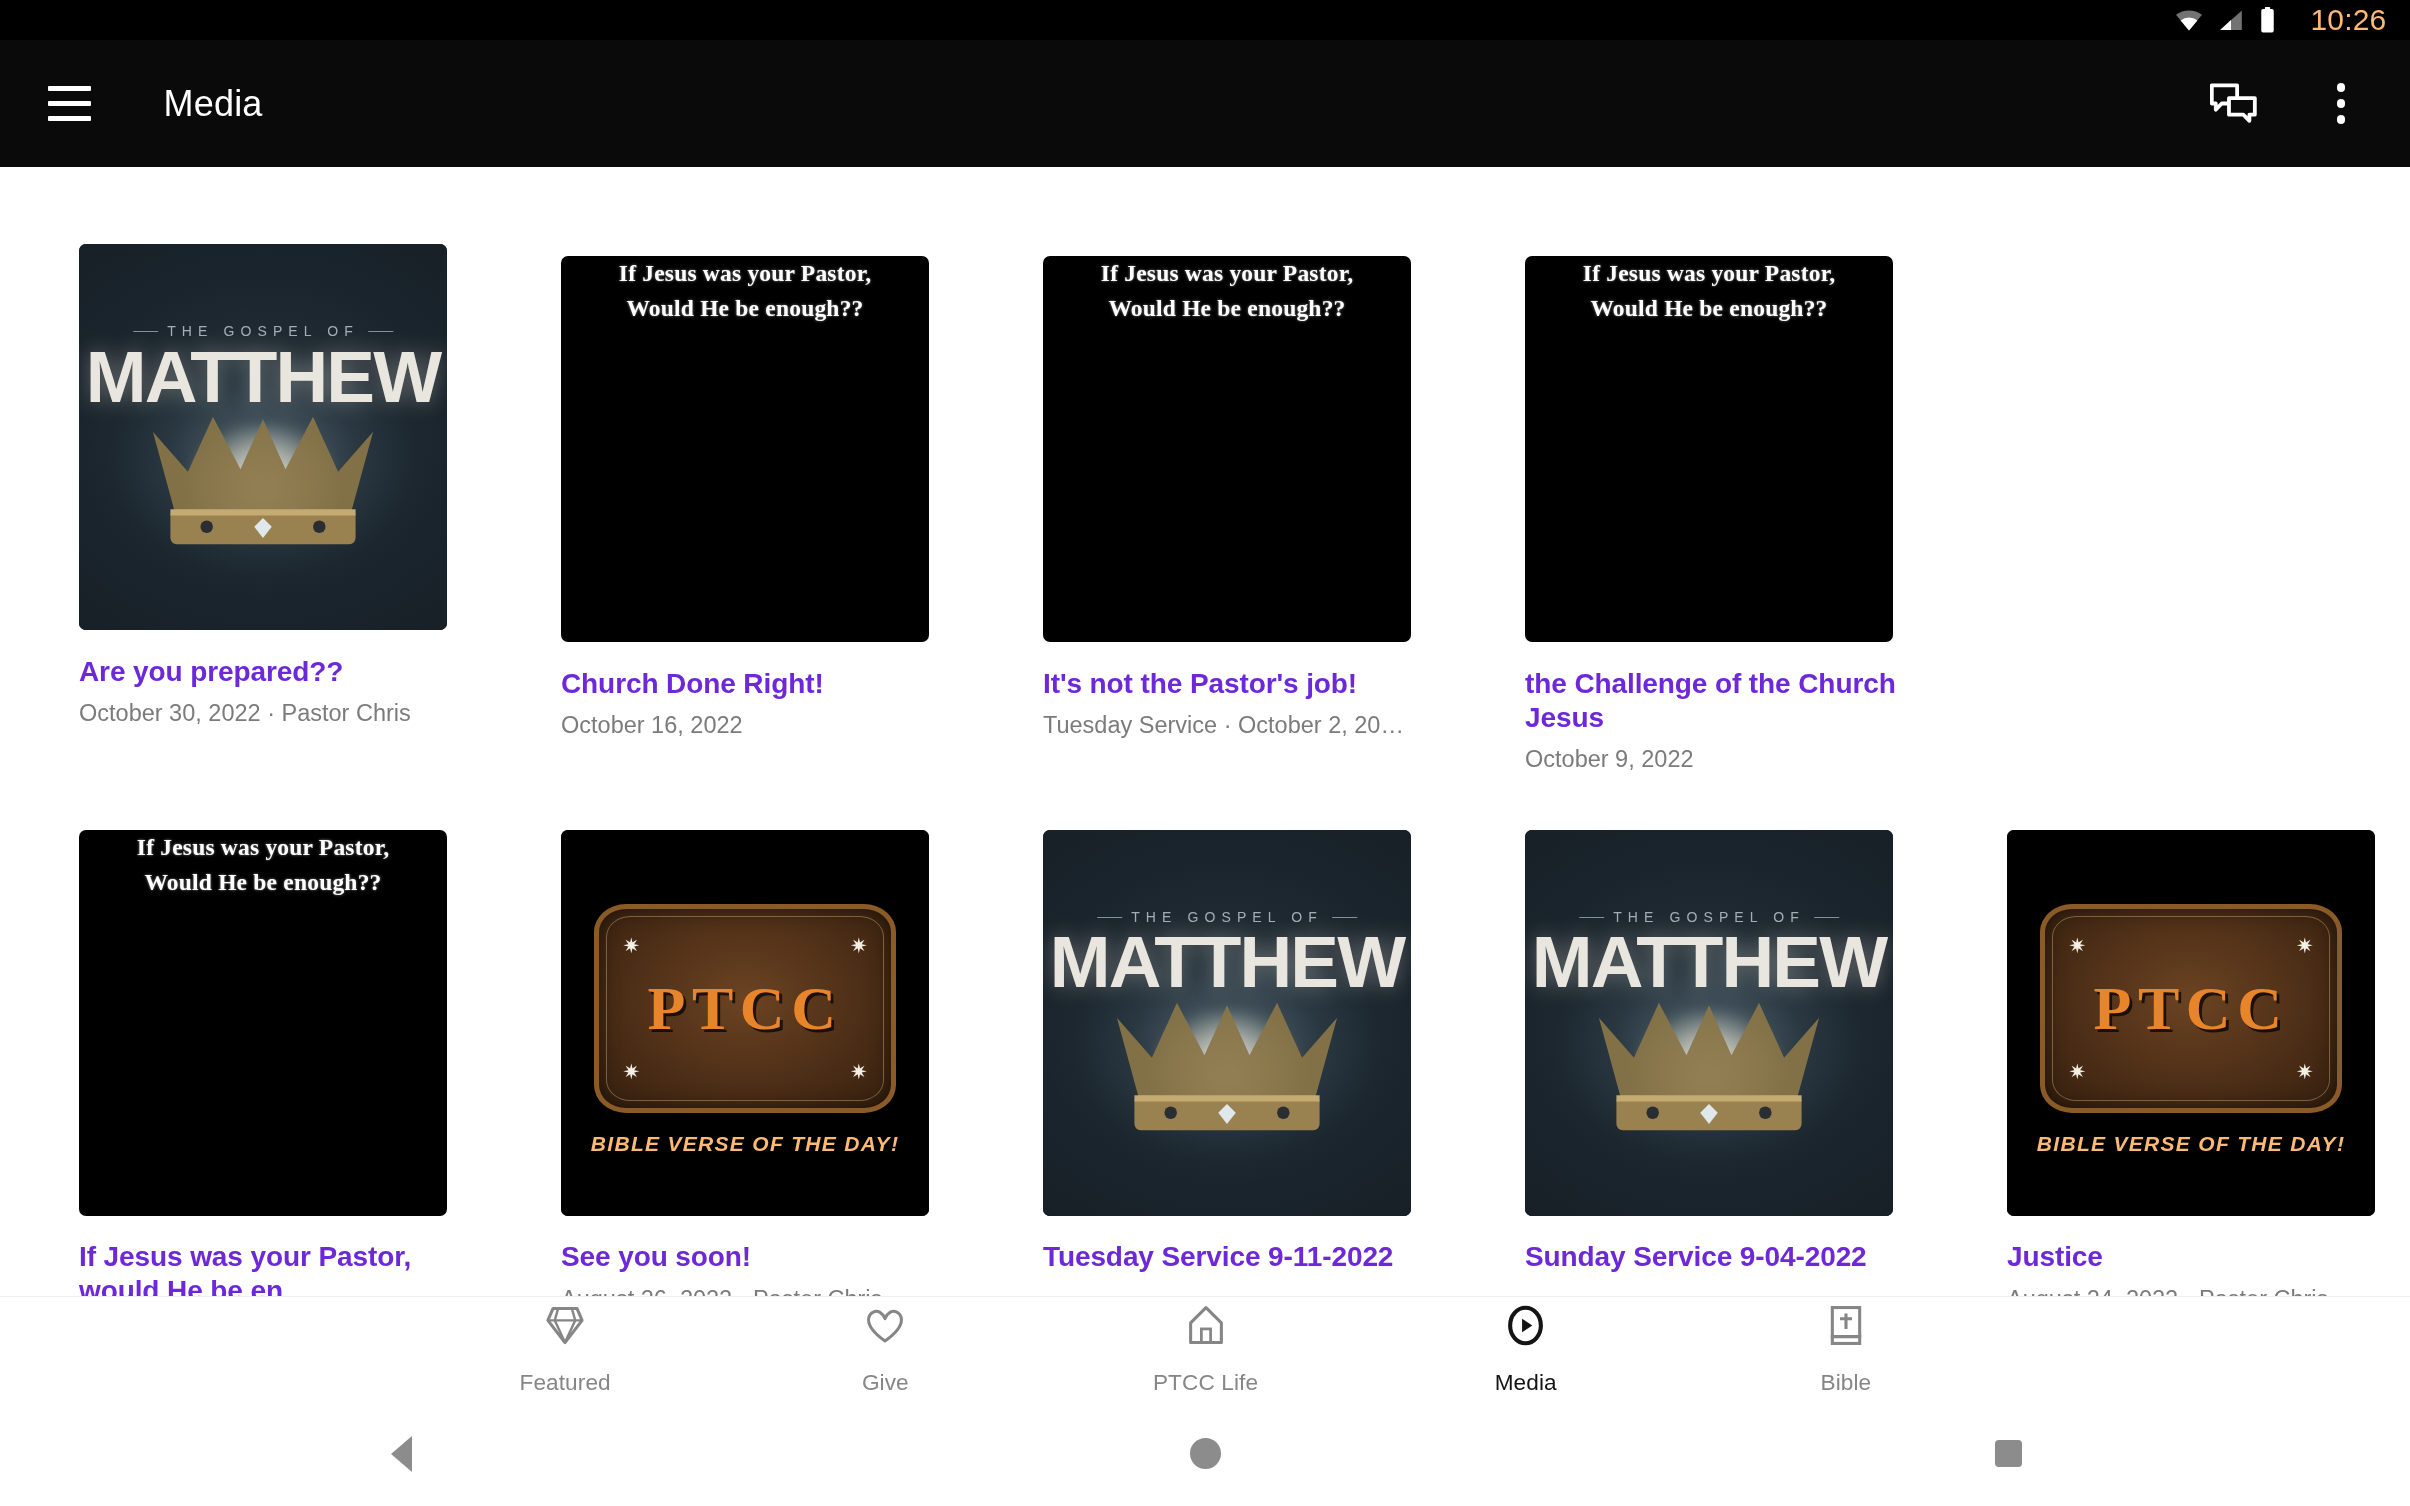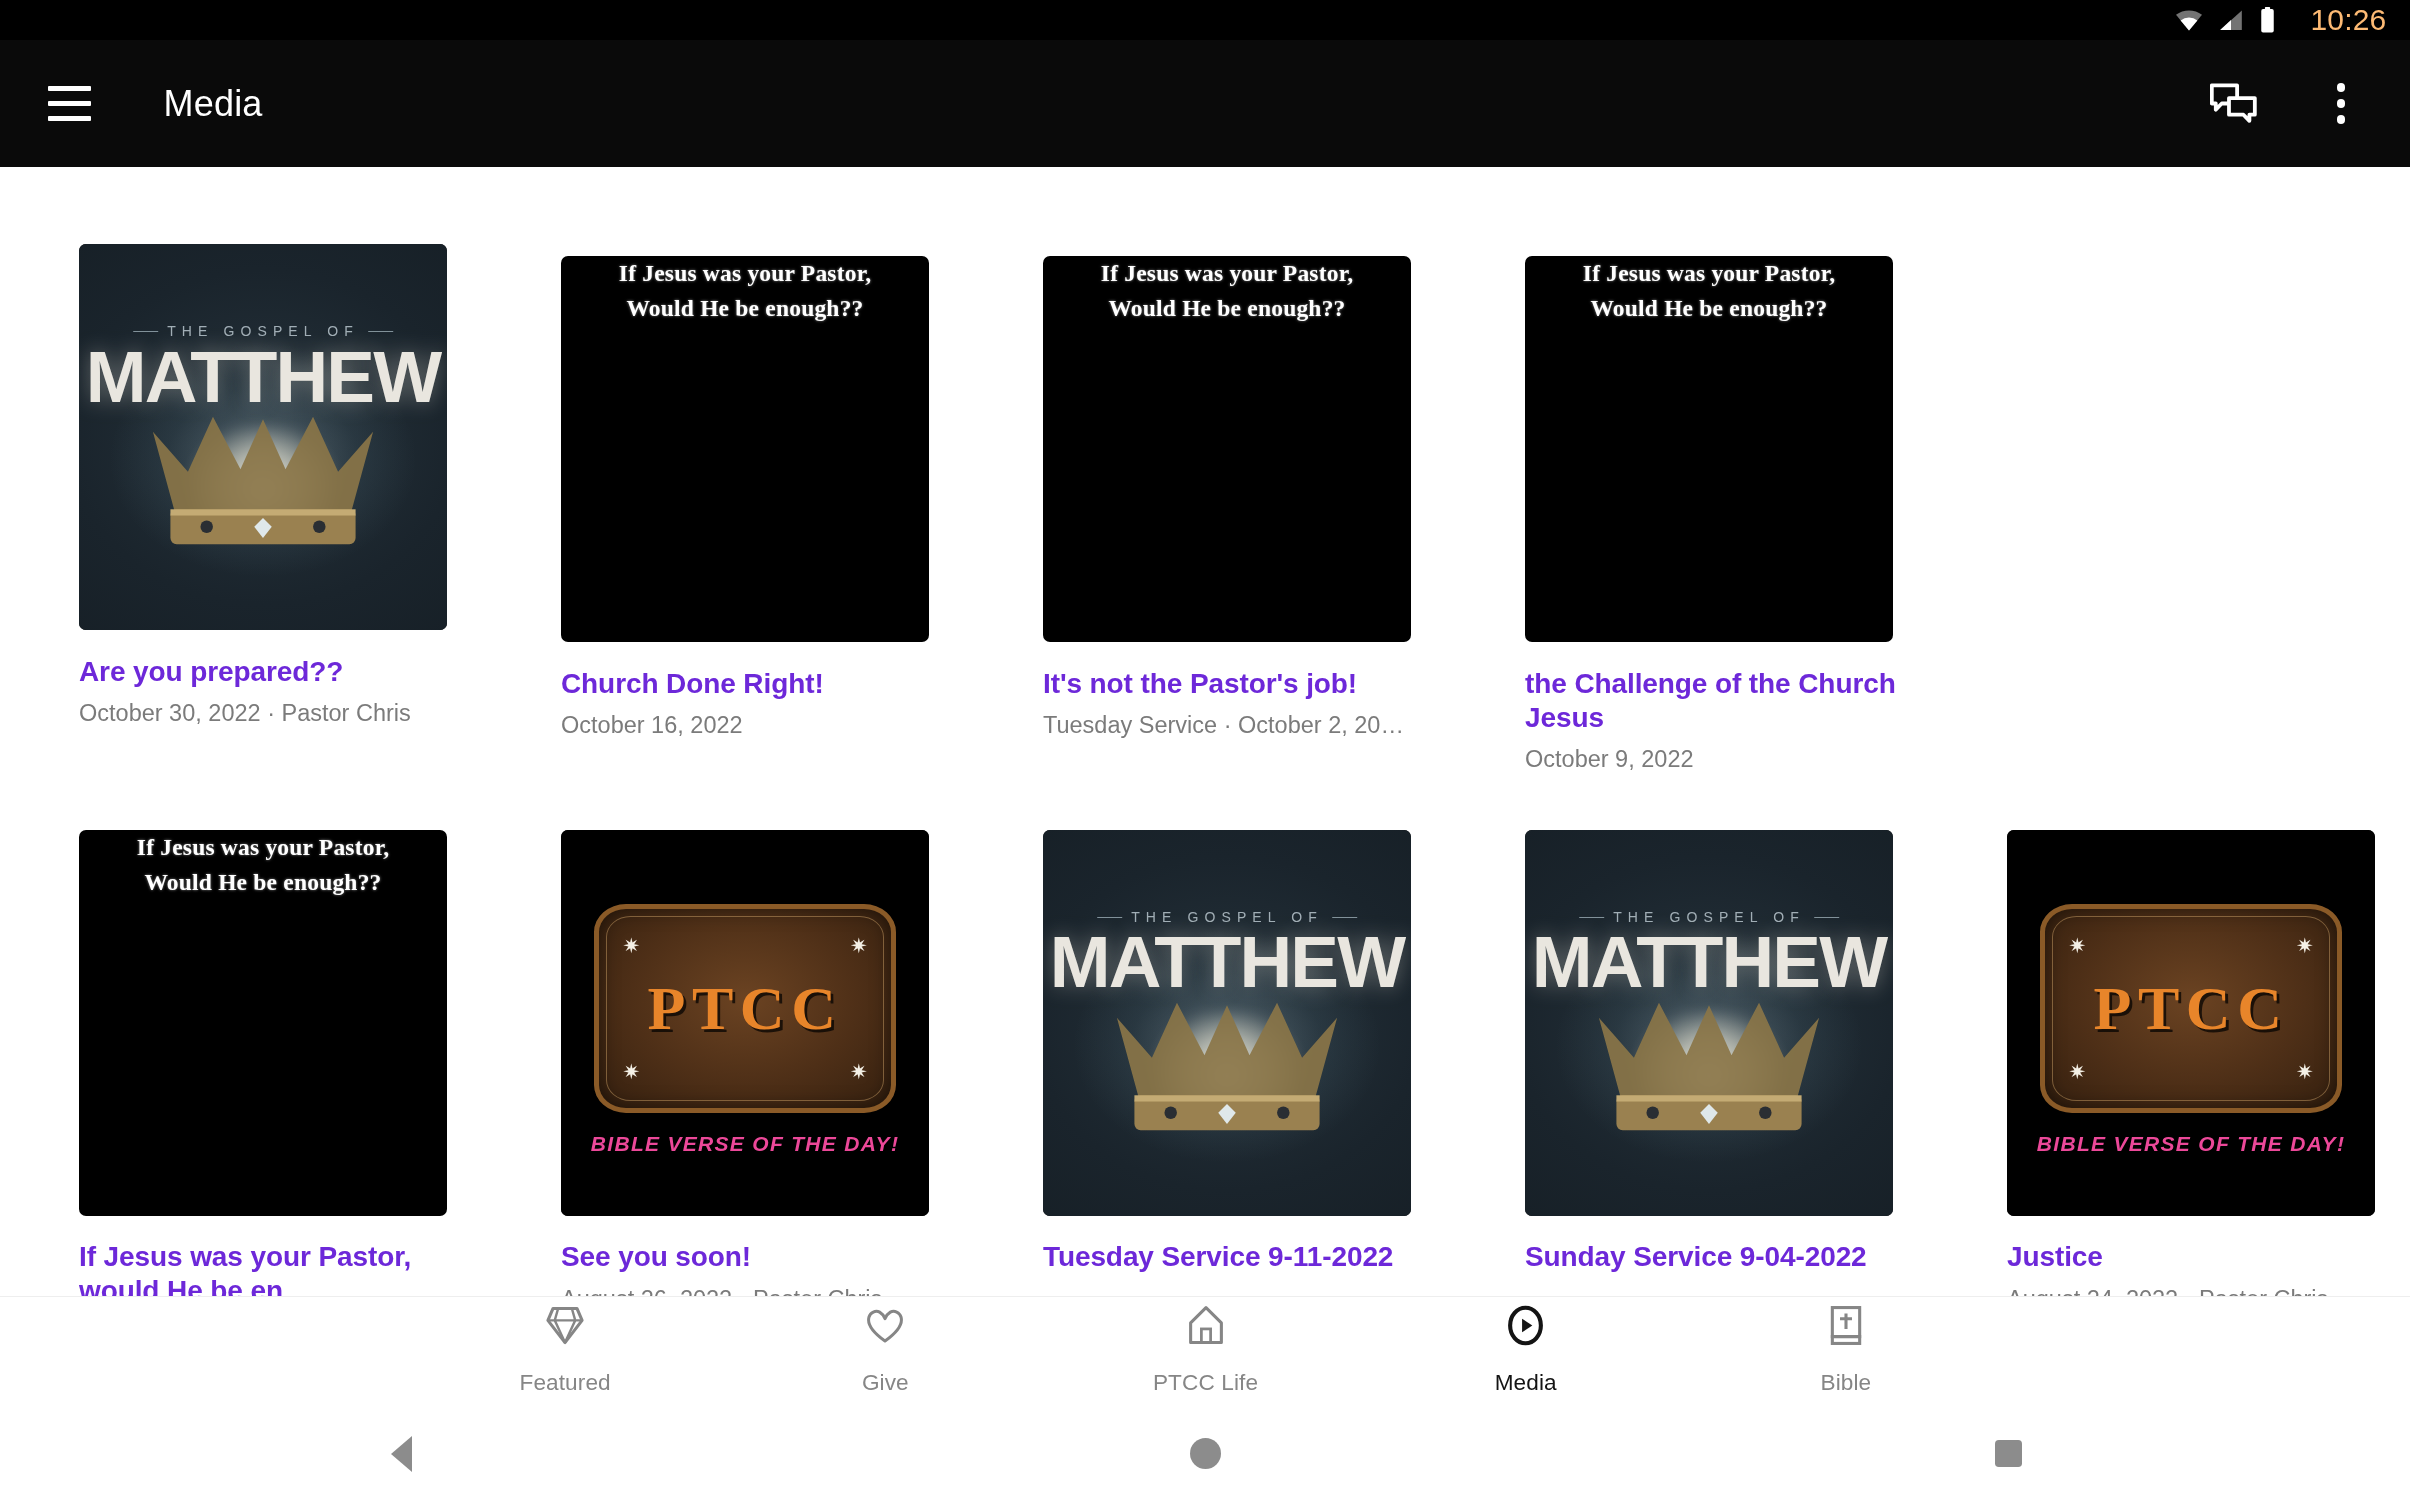--- a/index.html
+++ b/index.html
@@ -186,21 +186,21 @@
   }
   .art-ptcc .star {
     position: absolute; color: #f4f0e6; font-size: 21px; line-height: 1;
   }
   .art-ptcc .st-tl { top: 13%; left: 8%; }
   .art-ptcc .st-tr { top: 13%; right: 8%; }
   .art-ptcc .st-bl { bottom: 13%; left: 8%; }
   .art-ptcc .st-br { bottom: 13%; right: 8%; }
   .art-ptcc .verse {
     margin-top: 19px;
-    color: #ec4899; font-size: 21px; font-weight: bold;
+    color: #fdba74; font-size: 21px; font-weight: bold;
     font-family: "Liberation Sans", sans-serif;
     font-style: italic; letter-spacing: 1.3px;
   }
 
   
   #bottom-nav {
     position: absolute; left: 0; bottom: 105px;
     width: 2411px; height: 105px;
     background: #ffffff;
     border-top: 0.9px solid #eeeeee;

